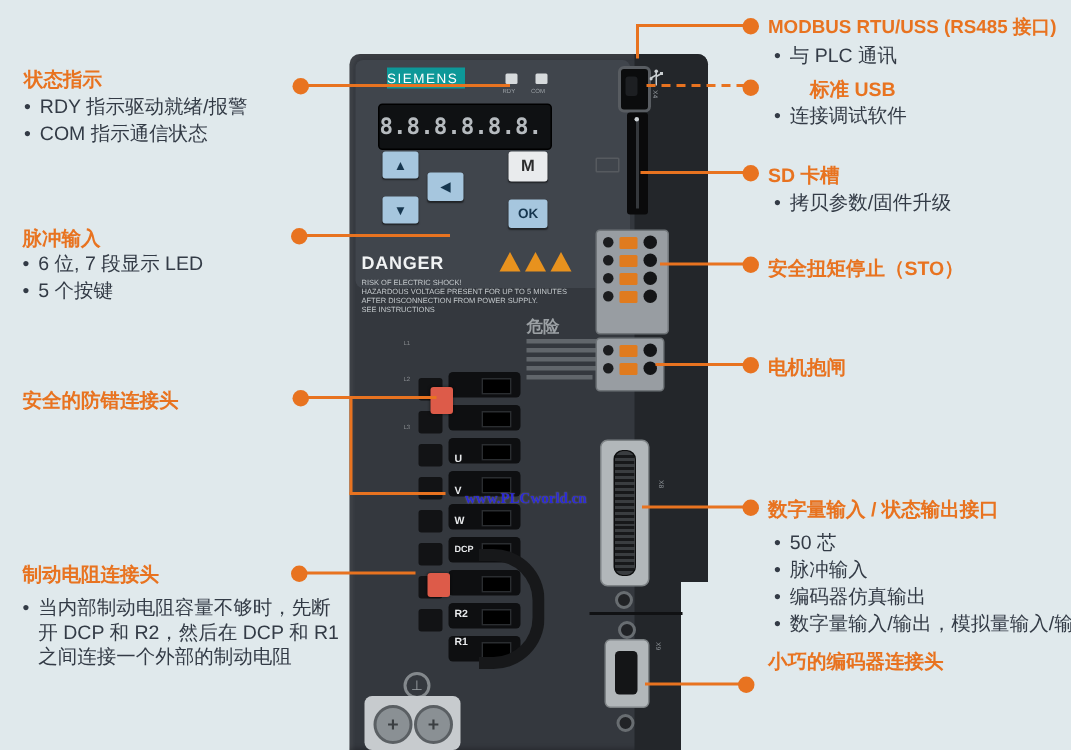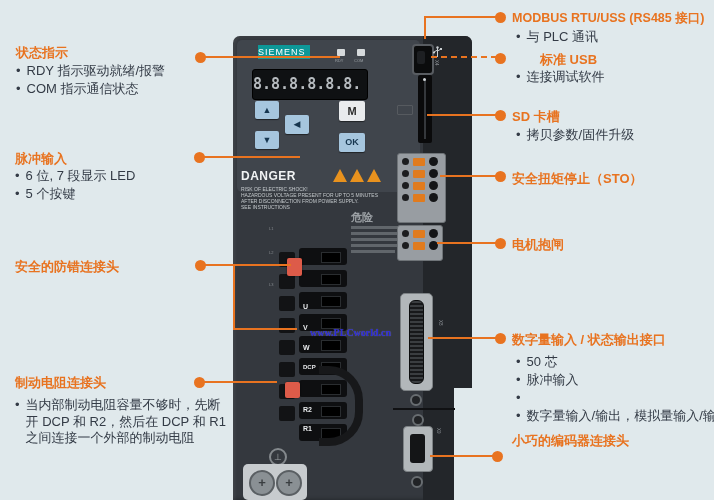--- a/index.html
+++ b/index.html
@@ -304,20 +304,21 @@
     <div class="b">
         <span class="bdot">•</span>
         <span>50 芯</span>
       </div>
     <div class="b">
         <span class="bdot">•</span>
         <span>脉冲输入</span>
       </div>
     <div class="b">
         <span class="bdot">•</span>
+        <span>编码器仿真输出</span>
       </div>
     <div class="b">
         <span class="bdot">•</span>
         <span>数字量输入/输出，模拟量输入/输出</span>
       </div>
   </div>
 
   <div class="co-title" style="left:512px;top:432px;">小巧的编码器连接头</div>
 
   <div class="dot" style="left:495px;top:12px;"></div>

